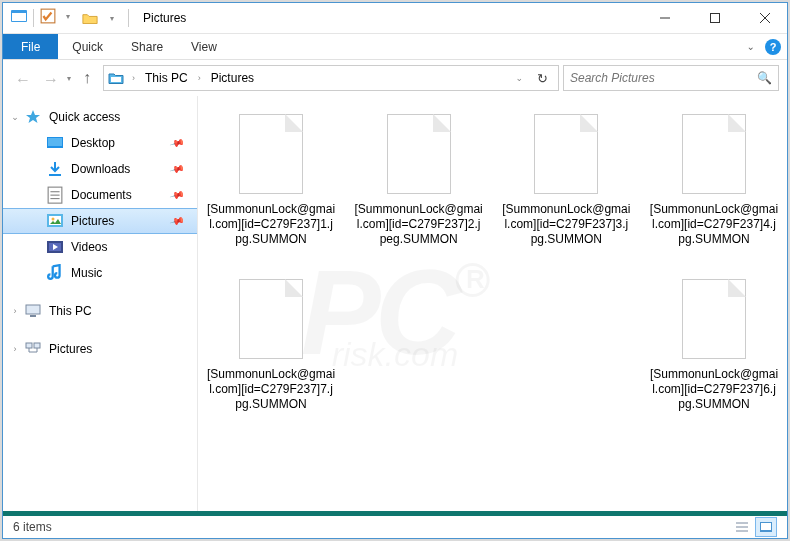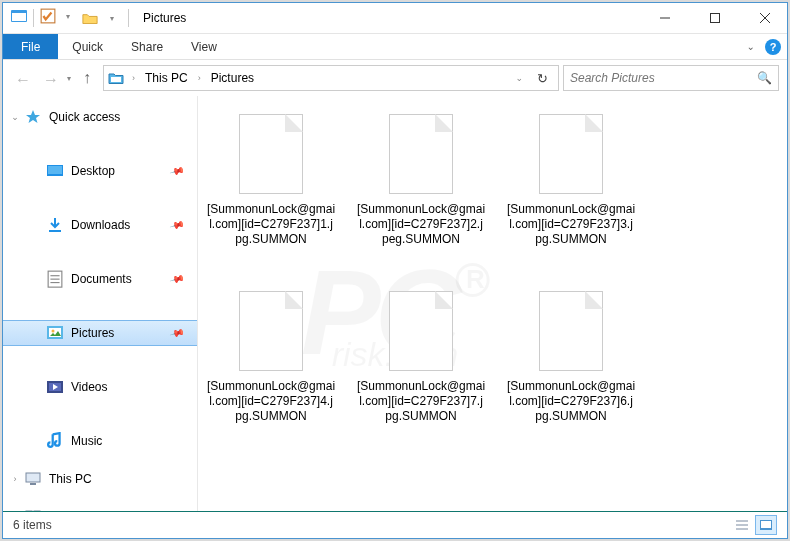--- a/index.html
+++ b/index.html
@@ -30,32 +30,32 @@
 .addrbar .addr-spacer { flex: 1; }
 .addrbar .addr-dd { color: #888; font-size: 9px; padding: 0 4px; }
 .addrbar .refresh { padding: 0 6px; color: #444; font-size: 13px; }
 .searchbox { width: 216px; height: 26px; border: 1px solid #ccc; display: flex; align-items: center; padding: 0 6px; gap: 6px; }
 .searchbox input { border: none; outline: none; flex: 1; font-size: 12px; font-style: italic; color: #777; background: transparent; }
 .searchbox .search-icon { color: #555; font-size: 12px; }
 .body { display: flex; height: 415px; }
 .sidebar { width: 195px; border-right: 1px solid #e8e8e8; padding-top: 8px; overflow: hidden; }
 .nav-group { margin-bottom: 12px; }
 .nav-row { height: 26px; display: flex; align-items: center; font-size: 12px; padding-left: 22px; gap: 8px; position: relative; }
-.nav-row.indent { padding-left: 44px; margin-top: 28px; }
+.nav-row.indent { padding-left: 44px; }
 .nav-row.selected { background: linear-gradient(#d9edfd, #c0defb); border: 1px solid #7ab7ec; border-left: none; border-right: none; }
 .pin { margin-left: auto; margin-right: 14px; font-size: 10px; color: #888; transform: rotate(30deg); }
 .chev-collapse { position: absolute; left: 6px; font-size: 9px; color: #888; width: 12px; text-align: center; }
 .icon { width: 16px; height: 16px; display: inline-flex; align-items: center; justify-content: center; flex-shrink: 0; }
-.content { flex: 1; overflow: auto; padding: 10px 4px; display: flex; flex-wrap: wrap; align-content: flex-start; gap: 12px; }
+.content { flex: 1; overflow: auto; padding: 10px 4px; display: flex; flex-wrap: wrap; align-content: flex-start; gap: 0; justify-content: space-between; }
 .file-item { width: 138px; height: 165px; display: flex; flex-direction: column; align-items: center; text-align: center; padding-top: 4px; }
 .file-thumb { width: 76px; height: 88px; position: relative; margin-bottom: 4px; }
 .file-thumb .page { width: 64px; height: 80px; background: #fff; border: 1px solid #ccc; position: absolute; left: 6px; top: 4px; }
 .file-thumb .fold-tri { position: absolute; right: 6px; top: 4px; width: 0; height: 0; border-left: 18px solid #e8e8e8; border-top: 18px solid transparent; }
 .file-name { font-size: 12px; color: #000; line-height: 15px; padding: 0 4px; word-break: break-all; }
-.statusbar { position: absolute; bottom: 0; left: 0; right: 0; height: 26px; border-top: 1px solid #0f766e; display: flex; align-items: center; padding: 0 10px; font-size: 12px; color: #444; background: #fff; }
+.statusbar { position: absolute; bottom: 0; left: 0; right: 0; height: 26px; border-top: 5px solid #0f766e; display: flex; align-items: center; padding: 0 10px; font-size: 12px; color: #444; background: #fff; }
 .statusbar .spacer { flex: 1; }
 .view-icons { display: flex; gap: 2px; }
 .view-btn { width: 22px; height: 20px; border: 1px solid transparent; display: flex; align-items: center; justify-content: center; }
 .view-btn.active { border: 1px solid #7ab7ec; background: #d9edfd; }
 .qat-icon { width: 16px; height: 14px; display: flex; align-items: center; justify-content: center; }
 
 .watermark { position: absolute; left: 50%; top: 50%; transform: translate(-50%, -50%); font-size: 120px; font-weight: 800; color: rgba(0,0,0,0.04); letter-spacing: -6px; pointer-events: none; font-style: italic; z-index: 1; white-space: nowrap; font-family: Arial, sans-serif; margin-top: 41px; }
 .watermark .r { font-size: 26px; vertical-align: top; border: 3px solid rgba(0,0,0,0.04); border-radius: 50%; width: 34px; height: 34px; display: inline-flex; align-items: center; justify-content: center; position: relative; top: 20px; font-style: normal; }
 .watermark-sub { position: absolute; left: 50%; top: 62%; transform: translateX(-50%); font-size: 34px; color: rgba(0,0,0,0.04); font-style: italic; pointer-events: none; z-index: 1; font-family: Arial, sans-serif; }
 .content, .sidebar, .statusbar { position: relative; z-index: 2; }

